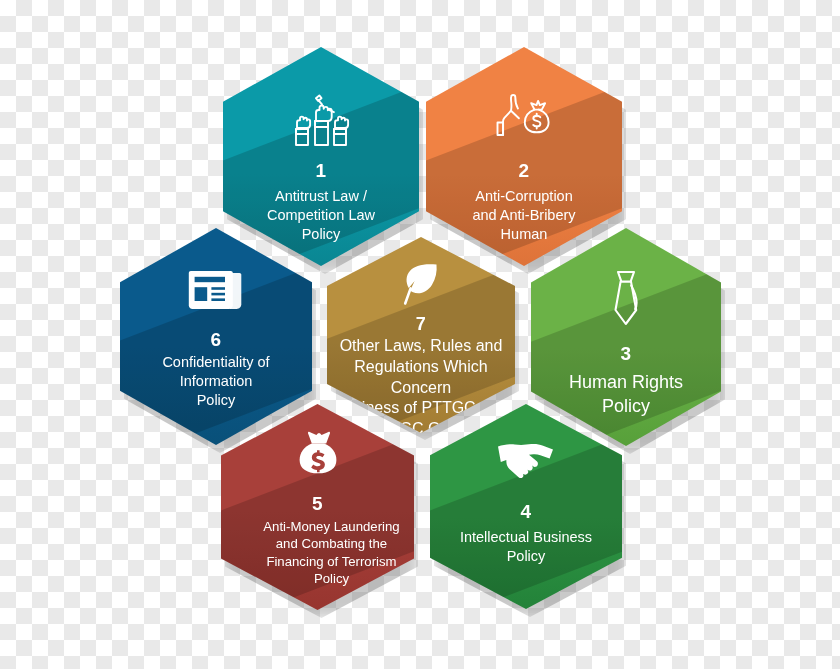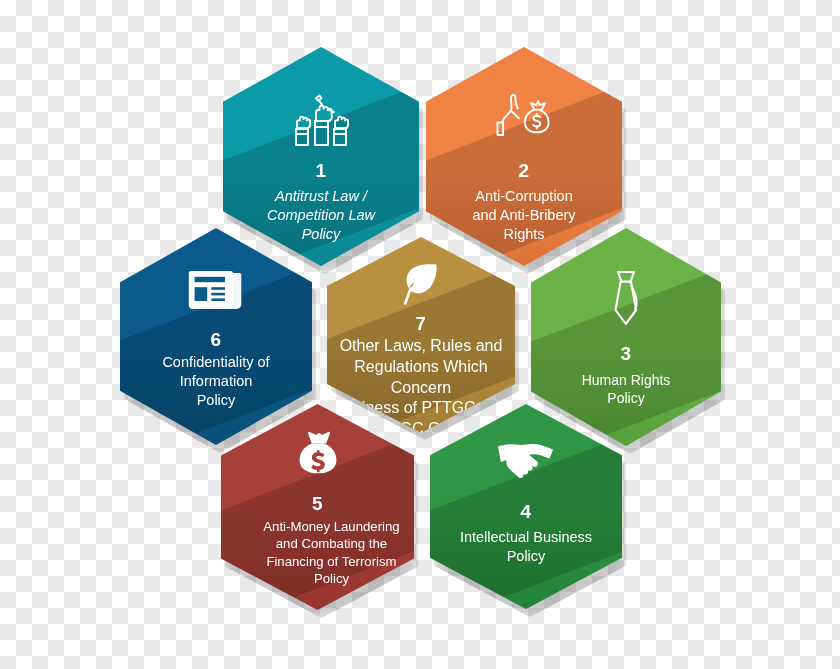--- a/index.html
+++ b/index.html
@@ -67,31 +67,31 @@
   .label{
     line-height:1.32;
     font-weight:normal;
     white-space:pre-line;
   }
 
   
   #hex1{left:223px;top:47px;width:196px;height:219px;}
   #hex1 .inner{padding-top:44px;}
   #hex1 .num{font-size:19px;margin-top:10px;}
-  #hex1 .label{font-size:14.5px;margin-top:7px;font-style:italic;}
+  #hex1 .label{font-size:14.5px;margin-top:7px;}
 
   #hex2{left:426px;top:47px;width:196px;height:219px;}
   #hex2 .inner{padding-top:40px;}
   #hex2 .num{font-size:19px;margin-top:12px;}
   #hex2 .label{font-size:14.5px;margin-top:7px;}
 
   #hex3{left:531px;top:228px;width:190px;height:218px;}
   #hex3 .inner{padding-top:40px;}
   #hex3 .num{font-size:19px;margin-top:14px;}
-  #hex3 .label{font-size:14px;margin-top:8px;}
+  #hex3 .label{font-size:18px;margin-top:8px;}
 
   #hex4{left:430px;top:404px;width:192px;height:205px;}
   #hex4 .inner{padding-top:32px;}
   #hex4 .num{font-size:19px;margin-top:10px;}
   #hex4 .label{font-size:14.5px;margin-top:7px;}
 
   #hex5{left:221px;top:404px;width:193px;height:206px;}
   #hex5 .inner{padding-top:26px;}
   #hex5 .num{font-size:19px;margin-top:8px;}
   #hex5 .label{font-size:13.2px;margin-top:5px;margin-left:28px;}
@@ -158,21 +158,21 @@
 
           <path d="M44.5 22.6c-6 2.2-9.7 7-9.7 12.7 0 6.3 4.9 10 11.9 10s11.9-3.7 11.9-10c0-5.7-3.7-10.5-9.7-12.7"></path>
           <path d="M44.5 22.6l-3.3-6.4 5.3 1.9 1.6-4.2 1.7 4.2 5.3-1.9-3.3 6.4z"></path>
           <path d="M50.3 30.2c-.8-.9-2.1-1.4-3.5-1.4-2.1 0-3.5 1-3.5 2.6 0 3.3 7.1 1.8 7.1 5.3 0 1.7-1.5 2.7-3.6 2.7-1.5 0-2.8-.5-3.6-1.5"></path>
           <path d="M46.7 26.6v2.2M46.7 39.4v2.2"></path>
         </svg>
       </span>
       <span class="num">2</span>
       <span class="label">Anti-Corruption
 and Anti-Bribery
-Rights</span>
+Human</span>
     </div>
   </div>
 
   <div class="hex-shadow" style="left:535px;top:236px;width:190px;height:218px;"></div>
   <div class="hex" id="hex3">
     <div class="tintbase" style="background:linear-gradient(180deg,#6BB247 0%,#6BB247 55%,#57A03A 100%);"></div>
     <div class="fold"></div>
     <div class="inner">
       <span class="icon">
         <svg width="52" height="62" viewBox="0 0 52 62" fill="none" stroke="#ffffff" stroke-width="2.1" stroke-linejoin="round" stroke-linecap="round">

